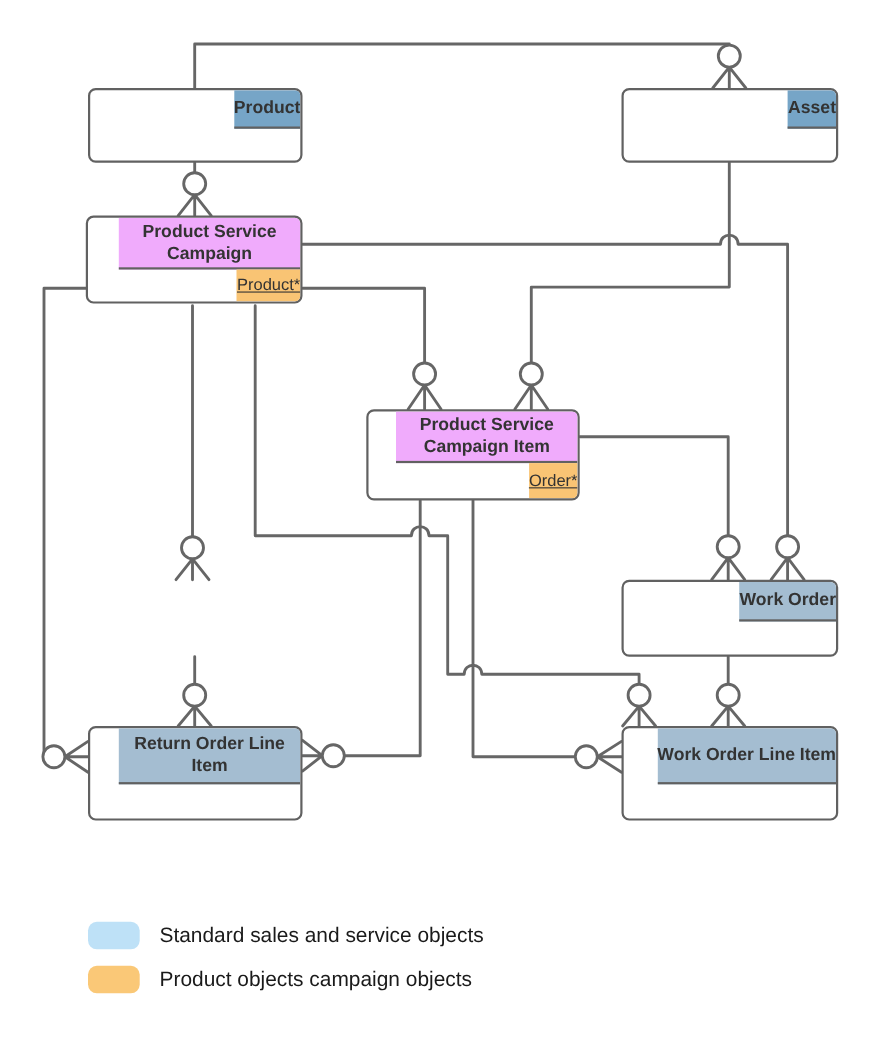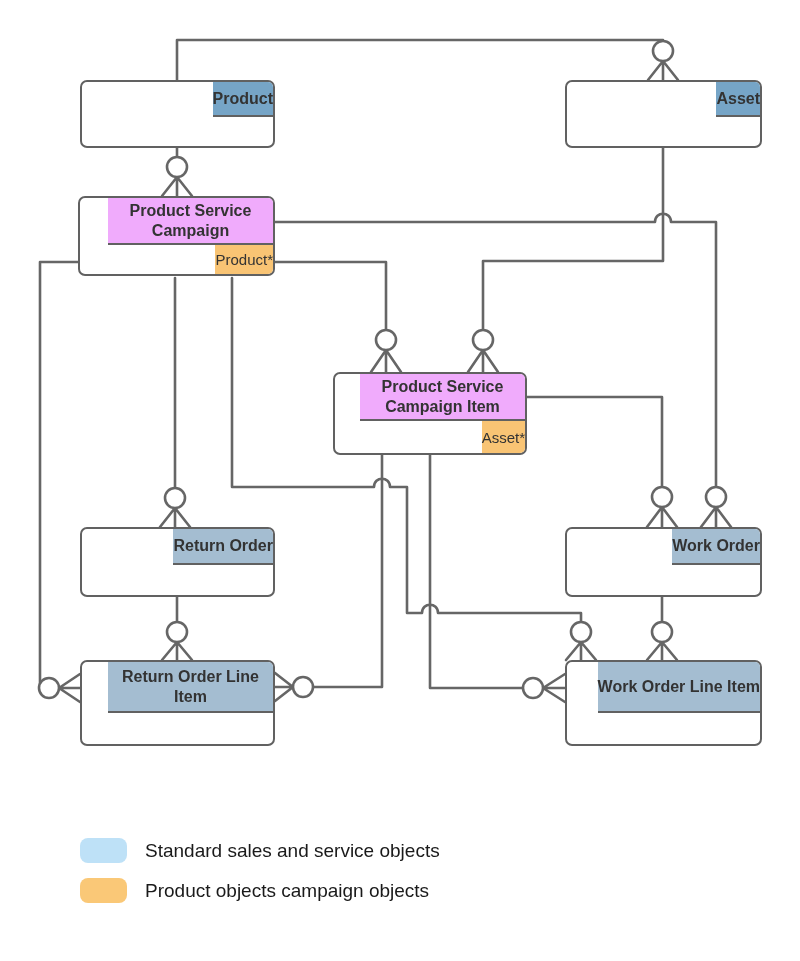--- a/index.html
+++ b/index.html
@@ -6,21 +6,21 @@
   #canvas{position:relative;width:800px;height:961px;background:#ffffff;overflow:hidden;
           font-family:"Liberation Sans",sans-serif;}
   #connector-layer{position:absolute;left:0;top:0;z-index:1;}
   .entity{position:absolute;z-index:2;display:flex;flex-direction:column;
           border:2.5px solid #616161;border-radius:7px;box-sizing:border-box;overflow:hidden;align-items:flex-end;}
   .hdr{flex:0 0 auto;display:flex;align-items:center;justify-content:center;text-align:center;
        font-weight:bold;font-size:16px;line-height:1.22;color:#333333;
        border-bottom:2.5px solid #616161;}
   .hdr span{display:inline-block;max-width:165px;}
   .bdy{flex:1 1 auto;display:flex;align-items:center;justify-content:center;
-       font-size:15px;color:#333333;}
+       font-size:15px;color:#333333;text-decoration:underline;}
   .std  .hdr{background:#76A5C7;} .std  .bdy{background:#A2D4F6;}
   .mut  .hdr{background:#A4BDD1;} .mut  .bdy{background:#D3EAF9;}
   .camp .hdr{background:#f0abfc;} .camp .bdy{background:#F9C474;}
   .legend-row{position:absolute;z-index:2;display:flex;align-items:center;height:25px;}
   .swatch{width:47px;height:25px;border-radius:8px;flex:0 0 auto;}
   .swatch-blue{background:#BEE1F7;}
   .swatch-orange{background:#FAC877;}
   .legend-label{margin-left:18px;font-size:19px;color:#1a1a1a;white-space:nowrap;}
 </style>
 </head>
@@ -123,32 +123,24 @@
     <div class="bdy">
         <span>Product*</span>
       </div>
   </div>
 
   <div class="entity camp" style="left:333px;top:372px;width:194px;height:83px;">
     <div class="hdr" style="height:45px;">
         <span>Product Service Campaign Item</span>
       </div>
     <div class="bdy">
-        <span>Asset*</span>
+        <span>Order*</span>
       </div>
   </div>
 
-  <div class="entity mut" style="left:80px;top:527px;width:195px;height:70px;">
-    <div class="hdr" style="height:34px;">
-        <span>Return Order</span>
-      </div>
-    <div class="bdy">
-        <span></span>
-      </div>
-  </div>
 
   <div class="entity mut" style="left:80px;top:660px;width:195px;height:86px;">
     <div class="hdr" style="height:49px;">
         <span>Return Order Line Item</span>
       </div>
     <div class="bdy">
         <span></span>
       </div>
   </div>
 

